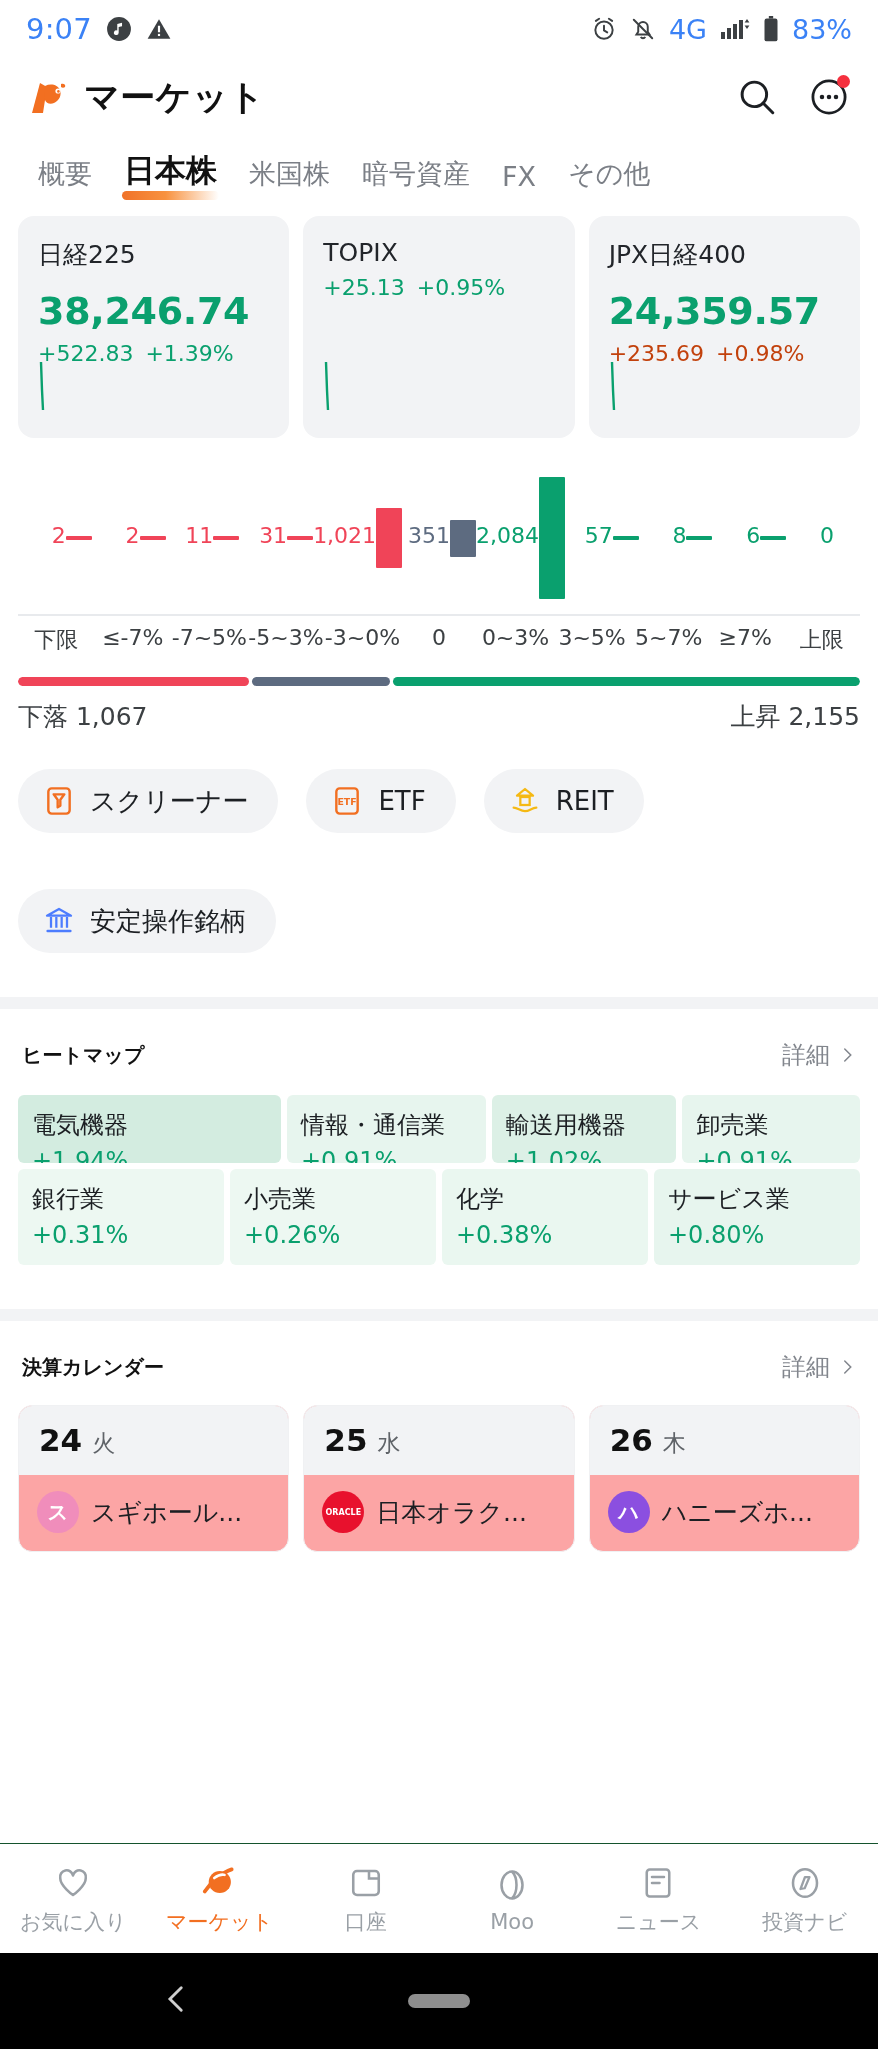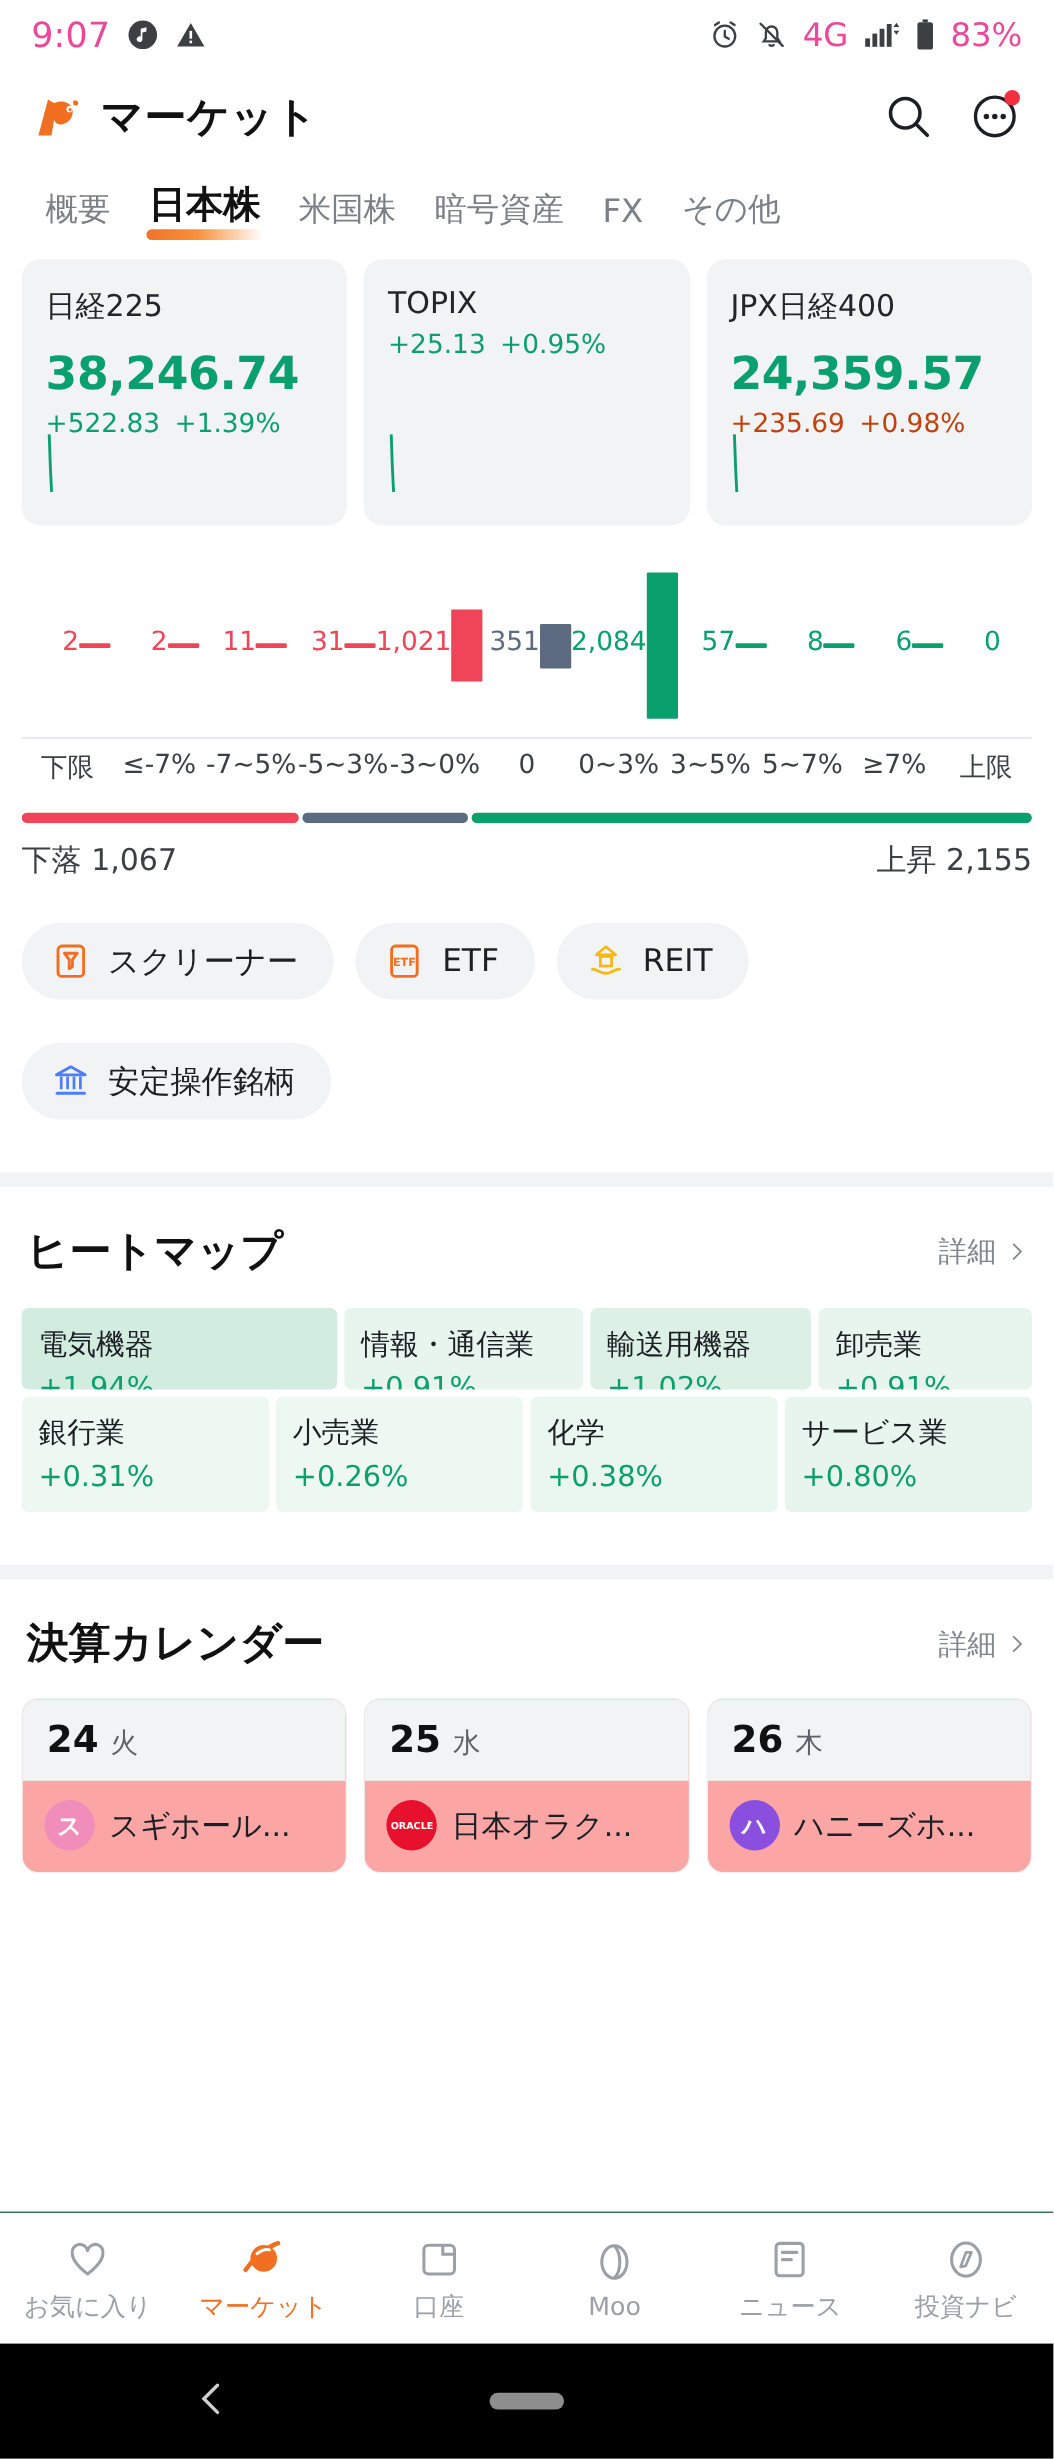--- a/index.html
+++ b/index.html
@@ -7,21 +7,21 @@
     width: 878px; height: 2049px;
     background: #ffffff;
     font-family: "DejaVu Sans", "Liberation Sans", sans-serif;
     overflow: hidden;
   }
   #screen { position: relative; width: 878px; height: 2049px; background: #fff; }
 
   
   .statusbar {
     height: 58px; display: flex; align-items: center;
-    padding: 0 26px; background: #fff; color: #ec4899;
+    padding: 0 26px; background: #fff; color: #3b82f6;
   }
   .sb-left { display: flex; align-items: center; gap: 14px; }
   .sb-time { font-size: 29px; font-weight: 500; letter-spacing: .2px; }
   .sb-right { margin-left: auto; display: flex; align-items: center; gap: 13px; }
   .sb-ico { display: block; }
   .sb-batt { font-size: 27px; font-weight: 500; }
 
   
   .appbar {
     height: 78px; display: flex; align-items: center; padding: 0 26px 0 28px;
@@ -63,33 +63,33 @@
   .dist-labels { display: flex; margin-top: 9px; }
   .dlabel { flex: 1; text-align: center; font-size: 22px; color: #3c4043; white-space: nowrap; }
 
   
   .breadth { padding: 22px 18px 0 18px; }
   .breadth-bar { display: flex; height: 9px; border-radius: 5px; overflow: hidden; gap: 3px; }
   .breadth-seg { height: 9px; border-radius: 5px; }
   .breadth-legend { display: flex; justify-content: space-between; margin-top: 14px; font-size: 25px; color: #3c4043; }
 
   
-  .chips { padding: 36px 18px 0 18px; display: flex; flex-wrap: wrap; gap: 18px; }
+  .chips { padding: 36px 18px 0 18px; display: flex; flex-wrap: wrap; gap: 28px; }
   .chip {
     display: flex; align-items: center; gap: 14px;
     background: #f2f3f5; border-radius: 34px; height: 64px; padding: 0 30px 0 24px;
     font-size: 26px; color: #1c1f23;
   }
   .chip-ico { width: 34px; height: 34px; display:flex; align-items:center; justify-content:center; }
 
   .divider { height: 12px; background: #f2f3f5; margin-top: 44px; }
 
   
   .sec-head { display: flex; align-items: center; padding: 30px 22px 0 22px; }
-  .sec-title { font-size: 35px; font-weight: 700; color: #111; }
+  .sec-title { font-size: 20px; font-weight: 700; color: #111; }
   .sec-more { margin-left: auto; display: flex; align-items: center; gap: 8px; font-size: 24px; color: #82868d; }
 
   
   .heat { padding: 24px 18px 0 18px; }
   .heat-row { display: flex; gap: 6px; }
   .heat-row + .heat-row { margin-top: 6px; }
   .heat-cell { border-radius: 6px; padding: 14px 14px 16px 14px; overflow: hidden; }
   .heat-cell.tall { height: 68px; }
   .heat-name { font-size: 24px; color: #1c1f23; white-space: nowrap; }
   .heat-pct { font-size: 24px; color: #0aa06e; margin-top: 6px; }

